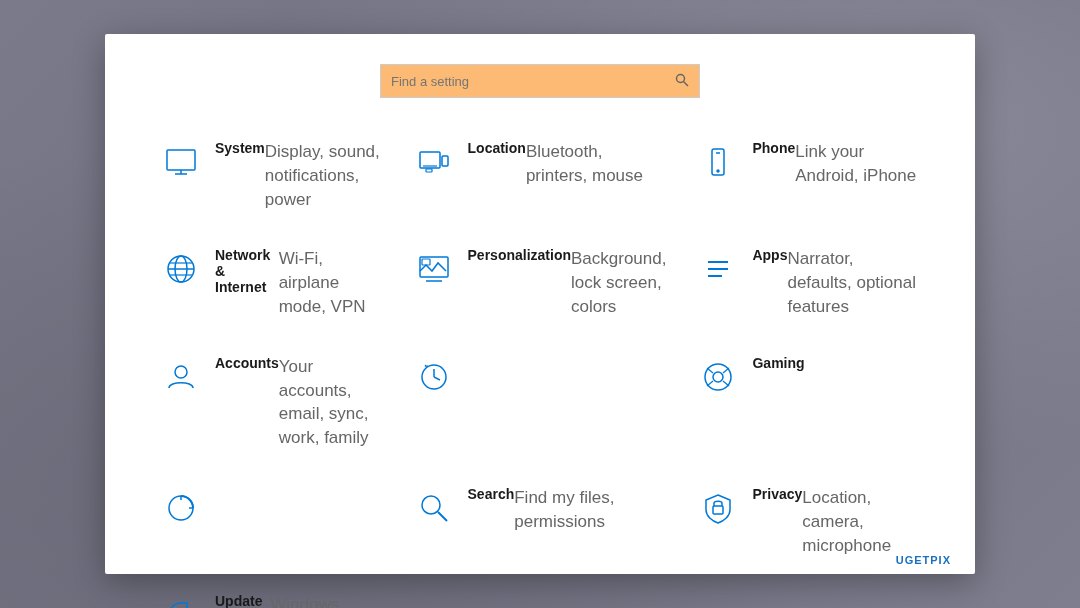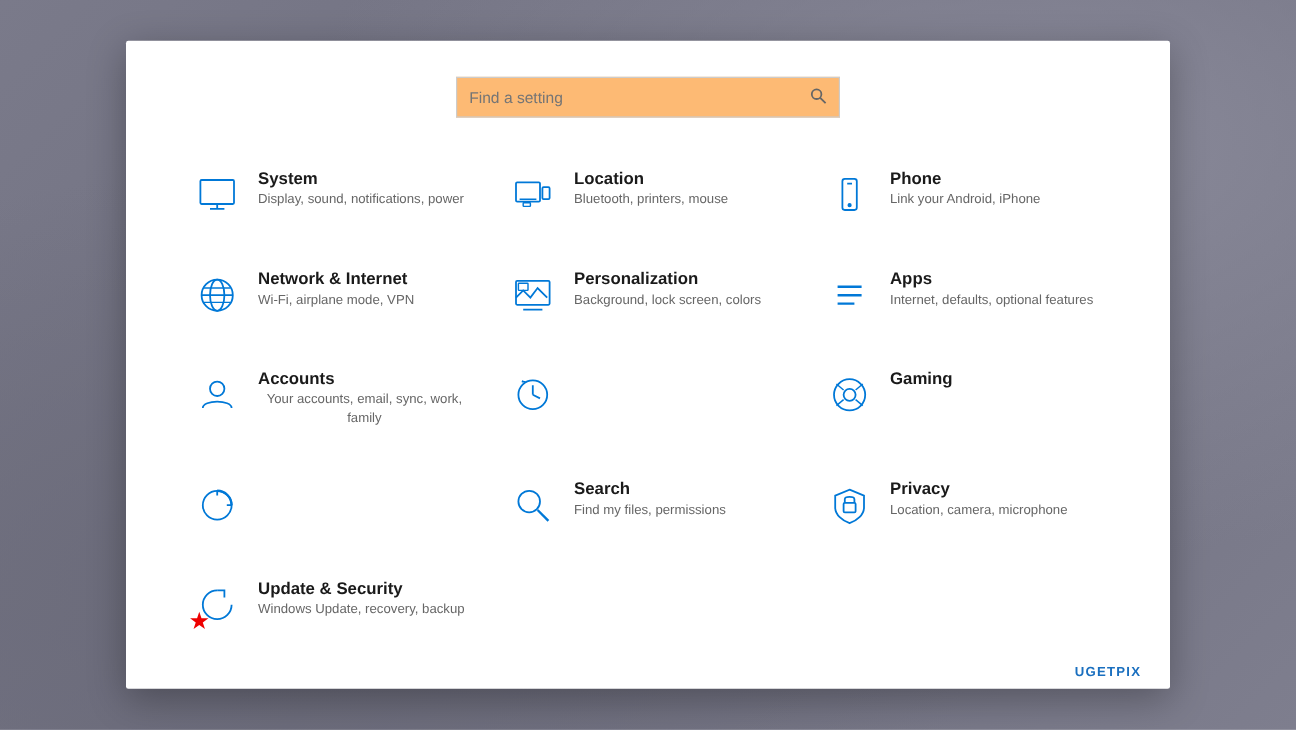--- a/index.html
+++ b/index.html
@@ -86,33 +86,32 @@
     }
     .setting-icon svg {
       width: 32px;
       height: 32px;
       fill: none;
       stroke: #0078d7;
       stroke-width: 1.5;
     }
     .setting-text {
       display: flex;
-      flex-direction: column;
+      flex-direction: row;
     }
     .setting-title {
       font-size: 14px;
       font-weight: 600;
       color: #1a1a1a;
       margin-bottom: 3px;
     }
     .setting-desc {
-      font-size: 11px;
+      font-size: 17px;
       color: #666;
       line-height: 1.4;
-      text-align: center;
     }
     .watermark {
       position: absolute;
       bottom: 8px;
       right: 24px;
       font-size: 11px;
       font-weight: bold;
       color: #1a6fbf;
       letter-spacing: 1px;
     }
@@ -219,21 +218,21 @@
       <div class="setting-item">
         <div class="setting-icon">
           <svg viewBox="0 0 32 32">
             <line x1="6" y1="9" x2="26" y2="9" stroke="#0078d7" stroke-width="2"></line>
             <line x1="6" y1="16" x2="26" y2="16" stroke="#0078d7" stroke-width="2"></line>
             <line x1="6" y1="23" x2="20" y2="23" stroke="#0078d7" stroke-width="2"></line>
           </svg>
         </div>
         <div class="setting-text">
           <div class="setting-title">Apps</div>
-          <div class="setting-desc">Internet, defaults, optional features</div>
+          <div class="setting-desc">Narrator, defaults, optional features</div>
         </div>
       </div>
       <div class="setting-item">
         <div class="setting-icon">
           <svg viewBox="0 0 32 32">
             <circle cx="16" cy="11" r="6" stroke="#0078d7" stroke-width="1.5" fill="none"></circle>
             <path d="M4 27 C4 20 28 20 28 27" stroke="#0078d7" stroke-width="1.5" fill="none"></path>
           </svg>
         </div>
         <div class="setting-text">

